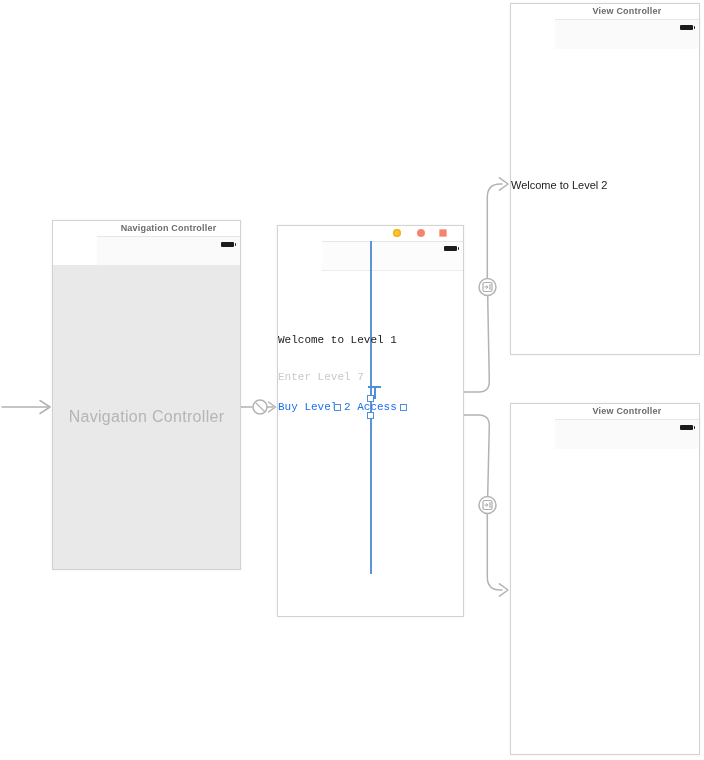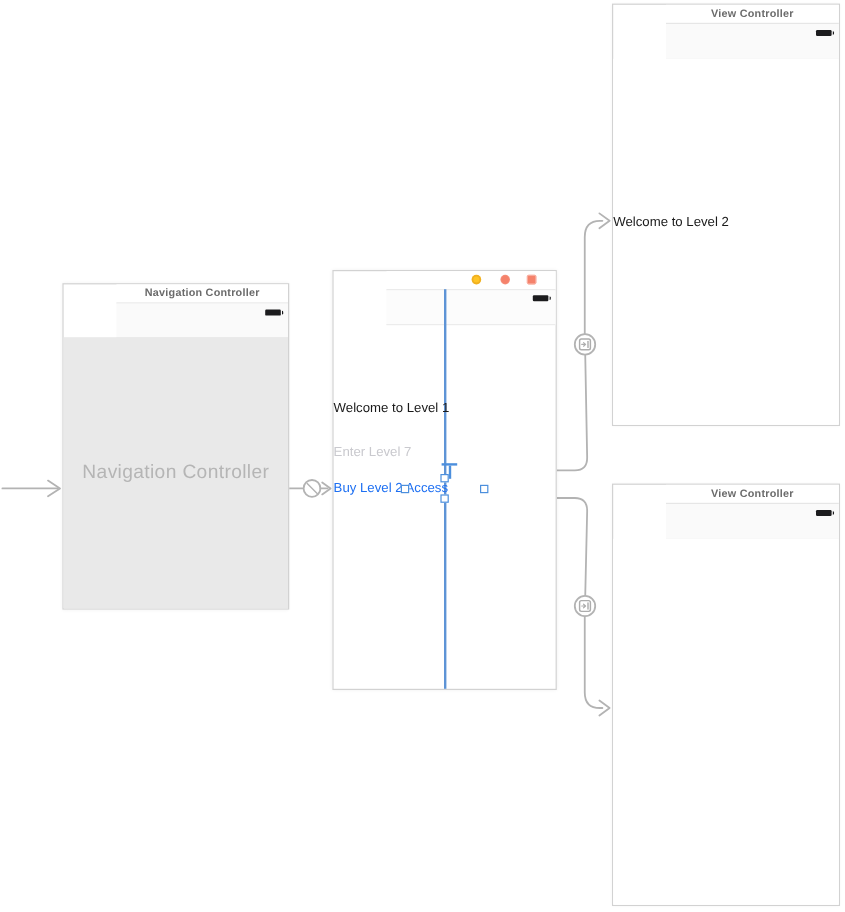--- a/index.html
+++ b/index.html
@@ -117,31 +117,31 @@
       <path d="M464,415 H479 Q489.5,415 489.3,426 L487.7,496"></path>
       <path d="M487.3,513.5 L487.3,577 Q487.3,590 500,590 H502"></path>
       <path d="M499.5,583.8 L508,590 L499.5,596.2"></path>
       <circle cx="487.5" cy="505" r="8.5" fill="#fff"></circle>
       <rect x="483" y="500.5" width="9" height="9" rx="1.5" stroke="#ADADAD" stroke-width="1.2" fill="#fff"></rect>
       <path d="M490,502.5 V507.5" stroke="#ADADAD" stroke-width="1.2"></path>
       <path d="M484.8,505 H487.8 M486.3,503.5 L488,505 L486.3,506.5" stroke="#ADADAD" stroke-width="1"></path>
     </g>
   </svg>
 
-  <div class="scene" style="left:52px;top:236px;width:189px;height:272px;">
+  <div class="scene" style="left:52px;top:220px;width:189px;height:350px;">
     <div class="scene-titlebar">Navigation Controller</div>
     <div class="statusbar">
       <span class="battery"></span>
     </div>
     <div class="nav-body">
       <span>Navigation Controller</span>
     </div>
   </div>
 
-  <div class="scene" style="left:277px;top:225px;width:187px;height:350px;">
+  <div class="scene" style="left:277px;top:225px;width:187px;height:392px;font-family:Liberation Mono, monospace;">
     <div class="dockbar">
       <span class="dock-icon dock-circle1"></span>
       <span class="dock-icon dock-circle2"></span>
       <span class="dock-icon dock-square"></span>
     </div>
     <div class="statusbar" style="background:#FCFCFC;">
       <span class="battery" style="top:4px;"></span>
     </div>
     <div class="center-guide"></div>
 

